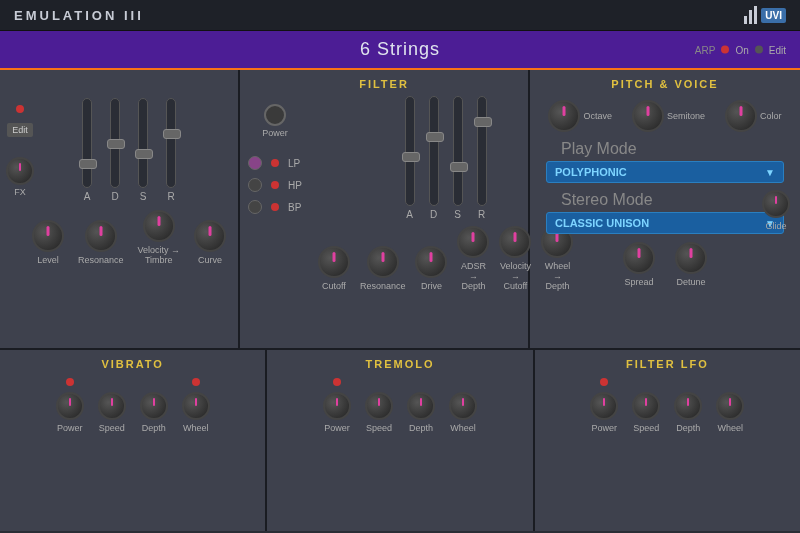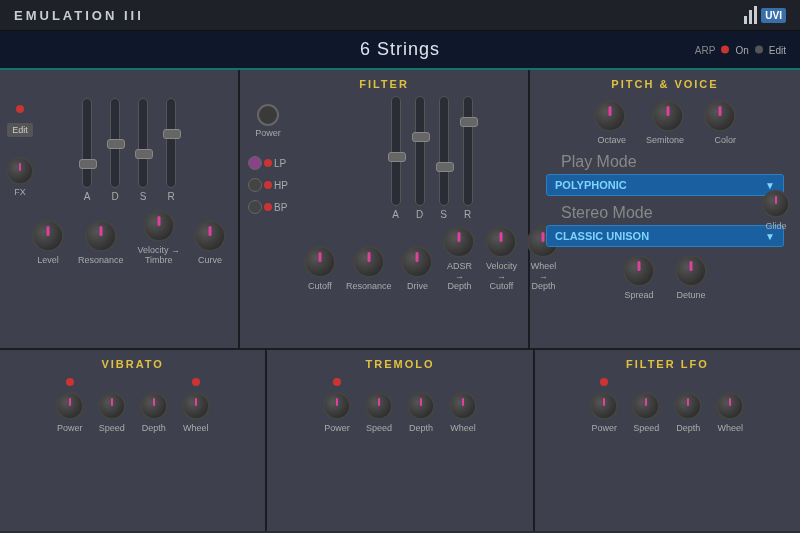--- a/index.html
+++ b/index.html
@@ -45,25 +45,25 @@
       background: #3a6ea8;
       color: white;
       font-size: 10px;
       font-weight: bold;
       padding: 2px 4px;
       border-radius: 2px;
     }
 
     
     .preset-bar {
-      background: #0f172a;
+      background: #4c1d95;
       text-align: center;
       padding: 8px;
       position: relative;
-      border-bottom: 2px solid #0f766e;
+      border-bottom: 2px solid #f97316;
     }
     .preset-name {
       color: #e0e4ee;
       font-size: 18px;
       letter-spacing: 1px;
     }
     .arp-controls {
       position: absolute;
       right: 14px;
       top: 50%;
@@ -229,21 +229,21 @@
     
     .filter-mode-buttons {
       display: flex;
       flex-direction: column;
       gap: 8px;
       margin-top: 10px;
     }
     .filter-mode-btn {
       display: flex;
       align-items: center;
-      gap: 2px;
+      gap: 9px;
       cursor: pointer;
     }
     .mode-dot {
       width: 14px; height: 14px;
       border-radius: 50%;
       background: #444;
       border: 1px solid #666;
     }
     .mode-dot.active { background: #884488; }
     .mode-dot-red { width: 8px; height: 8px; background: #cc3333; border-radius: 50%; }
@@ -265,22 +265,21 @@
 
     
     .pitch-top-knobs {
       display: flex;
       justify-content: center;
       gap: 20px;
       margin-top: 4px;
     }
     .pitch-knob-col {
       display: flex;
-      flex-direction: column;
-      align-items: flex-end;
+      align-items: center;
       gap: 3px;
     }
 
     .play-mode-section, .stereo-mode-section {
       margin-top: 8px;
       padding: 0 8px;
     }
     .mode-section-label {
       color: #888;
       font-size: 16px;

